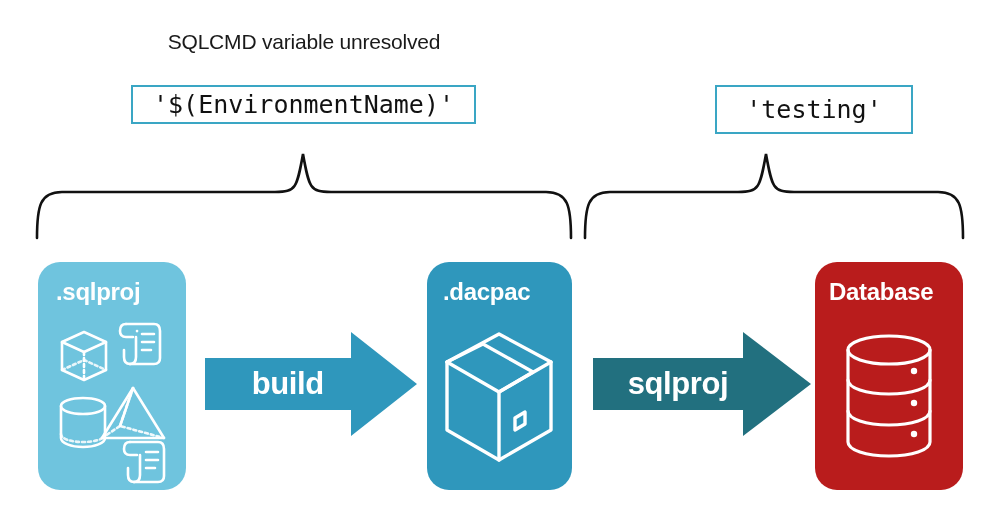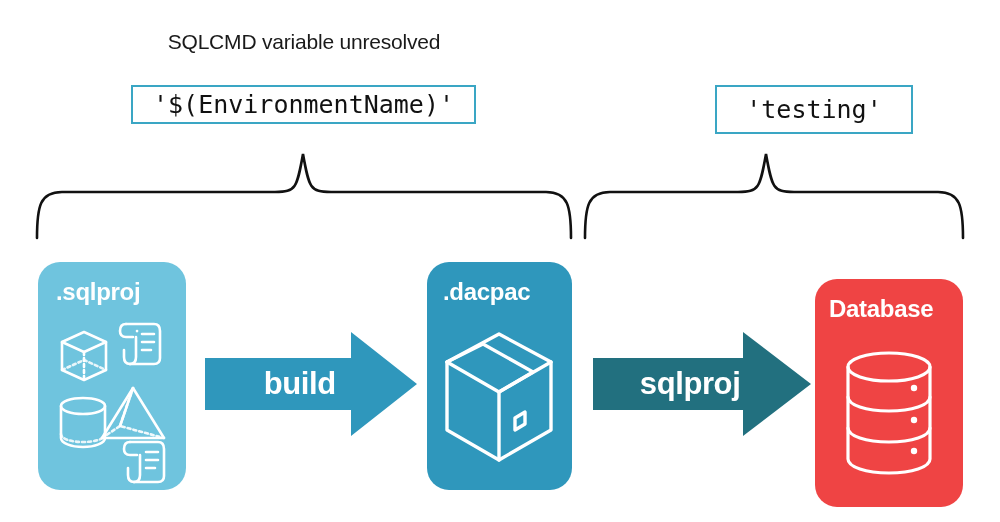--- a/index.html
+++ b/index.html
@@ -92,21 +92,20 @@
     position: absolute;
     left: 0;
     top: 52px;
     width: 100%;
     height: 176px;
   }
 
   
   .arrow-wrap {
     position: absolute;
-    padding-left: 31px;
   }
   #arrow-build  { left: 205px; top: 332px; width: 212px; height: 104px; }
   #arrow-deploy { left: 593px; top: 332px; width: 218px; height: 104px; }
   .arrow-label {
     position: absolute;
     top: 0;
     left: 0;
     width: 78%;
     height: 100%;
     display: flex;
@@ -208,21 +207,21 @@
           <path d="M 72,78 L 72,146"></path>
 
           <path d="M 20,48 L 56,30 L 106,58 L 72,78"></path>
 
           <path d="M 88,104 L 98,98 L 98,110 L 88,116 Z"></path>
         </g>
       </svg>
     </div>
   </div>
 
-  <div class="artifact" id="box-database" style="background:#ef4444;margin-top:17px;">
+  <div class="artifact" id="box-database" style="background:#b91c1c;">
     <div class="artifact-label">Database</div>
     <div class="artifact-icons">
       <svg viewBox="0 0 148 176" width="148" height="176">
         <g fill="none" stroke="#ffffff" stroke-width="3.2" stroke-linejoin="round" stroke-linecap="round">
           <ellipse cx="74" cy="36" rx="41" ry="14"></ellipse>
           <path d="M 33,36 L 33,128 C 33,136 51,142 74,142 C 97,142 115,136 115,128 L 115,36"></path>
           <path d="M 33,66 C 33,74 51,80 74,80 C 97,80 115,74 115,66"></path>
           <path d="M 33,97 C 33,105 51,111 74,111 C 97,111 115,105 115,97"></path>
           <circle cx="99" cy="57" r="3.2" fill="#ffffff" stroke="none"></circle>
           <circle cx="99" cy="89" r="3.2" fill="#ffffff" stroke="none"></circle>

